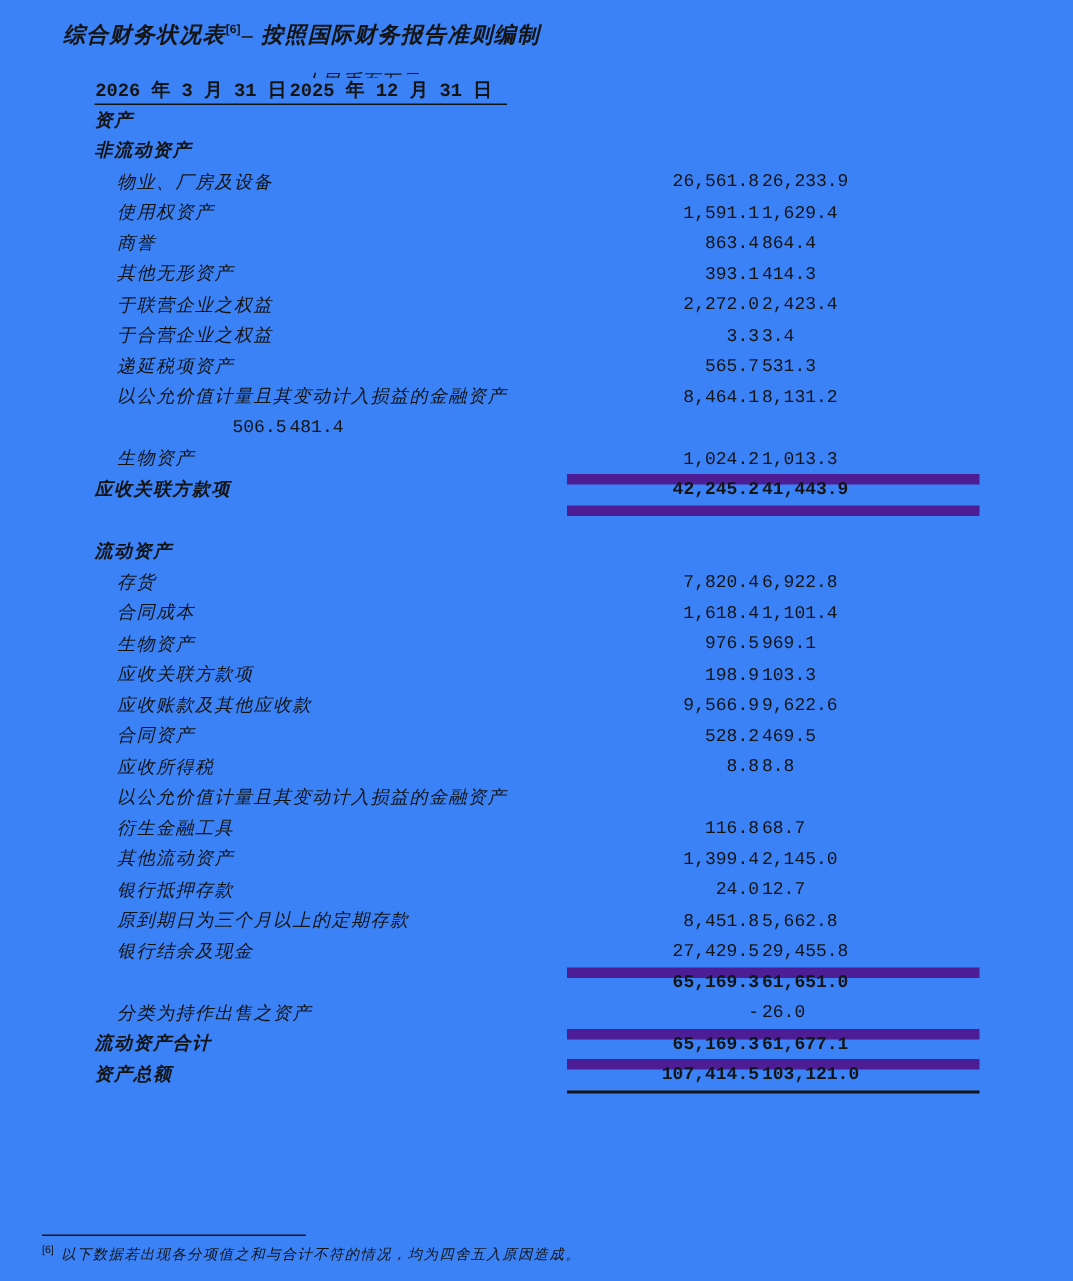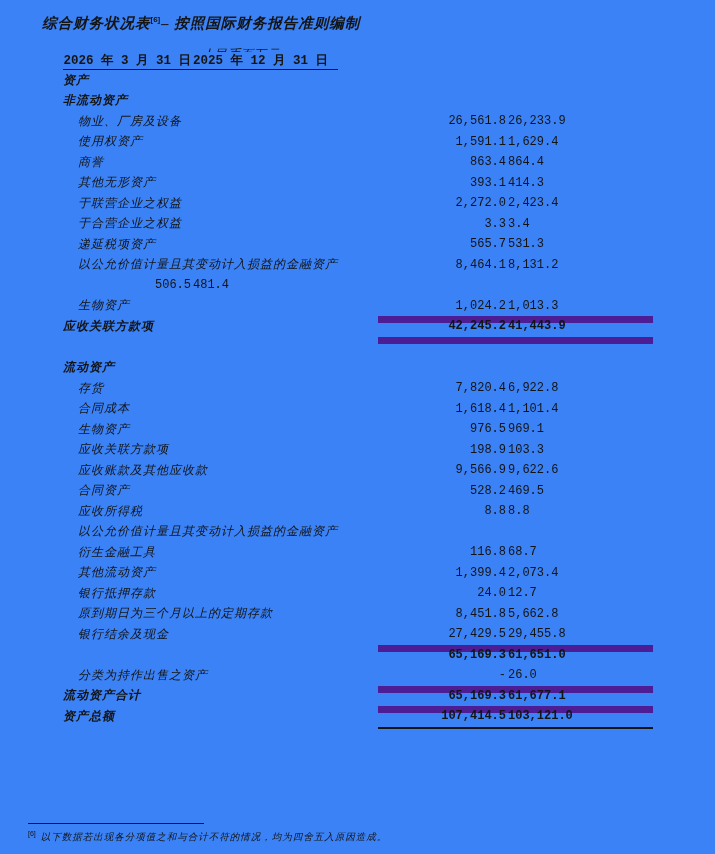--- a/index.html
+++ b/index.html
@@ -236,21 +236,21 @@
     <div class="label-cell cjk">衍生金融工具</div>
     <div class="nums">
       <div class="v1">116.8</div>
       <div class="v2">68.7</div>
     </div>
   </div>
         <div class="row type-item">
     <div class="label-cell cjk">其他流动资产</div>
     <div class="nums">
       <div class="v1">1,399.4</div>
-      <div class="v2">2,073.4</div>
+      <div class="v2">2,145.0</div>
     </div>
   </div>
         <div class="row type-item">
     <div class="label-cell cjk">银行抵押存款</div>
     <div class="nums">
       <div class="v1">24.0</div>
       <div class="v2">12.7</div>
     </div>
   </div>
         <div class="row type-item">

